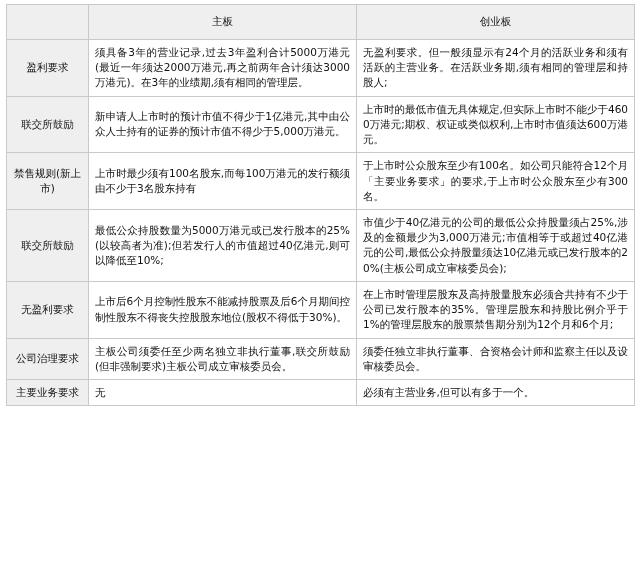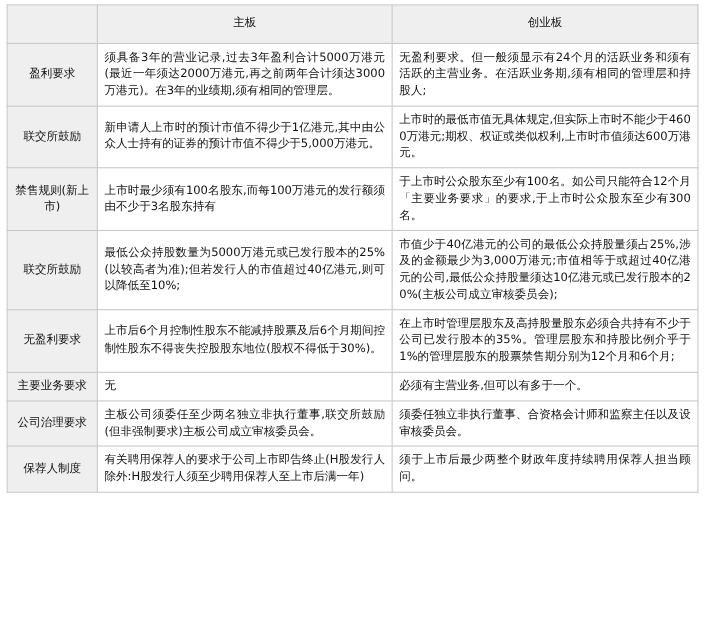--- a/index.html
+++ b/index.html
@@ -98,29 +98,24 @@
         <td class="rowhead">联交所鼓励</td>
         <td class="body">最低公众持股数量为5000万港元或已发行股本的25%(以较高者为准);但若发行人的市值超过40亿港元,则可以降低至10%;</td>
         <td class="body">市值少于40亿港元的公司的最低公众持股量须占25%,涉及的金额最少为3,000万港元;市值相等于或超过40亿港元的公司,最低公众持股量须达10亿港元或已发行股本的20%(主板公司成立审核委员会);</td>
       </tr>
       <tr>
         <td class="rowhead">无盈利要求</td>
         <td class="body">上市后6个月控制性股东不能减持股票及后6个月期间控制性股东不得丧失控股股东地位(股权不得低于30%)。</td>
         <td class="body">在上市时管理层股东及高持股量股东必须合共持有不少于公司已发行股本的35%。管理层股东和持股比例介乎于1%的管理层股东的股票禁售期分别为12个月和6个月;</td>
       </tr>
       <tr>
-        <td class="rowhead">主要业务要求</td>
-        <td class="body">无</td>
-        <td class="body">必须有主营业务,但可以有多于一个。</td>
-      </tr>
-      <tr>
         <td class="rowhead">公司治理要求</td>
         <td class="body">主板公司须委任至少两名独立非执行董事,联交所鼓励(但非强制要求)主板公司成立审核委员会。</td>
         <td class="body">须委任独立非执行董事、合资格会计师和监察主任以及设审核委员会。</td>
       </tr>
       <tr>
-        <td class="rowhead">保荐人制度</td>
-        <td class="body">有关聘用保荐人的要求于公司上市即告终止(H股发行人除外:H股发行人须至少聘用保荐人至上市后满一年)</td>
-        <td class="body">须于上市后最少两整个财政年度持续聘用保荐人担当顾问。</td>
+        <td class="rowhead">主要业务要求</td>
+        <td class="body">无</td>
+        <td class="body">必须有主营业务,但可以有多于一个。</td>
       </tr>
     </tbody>
   </table>
 </div>
 
 </body></html>

